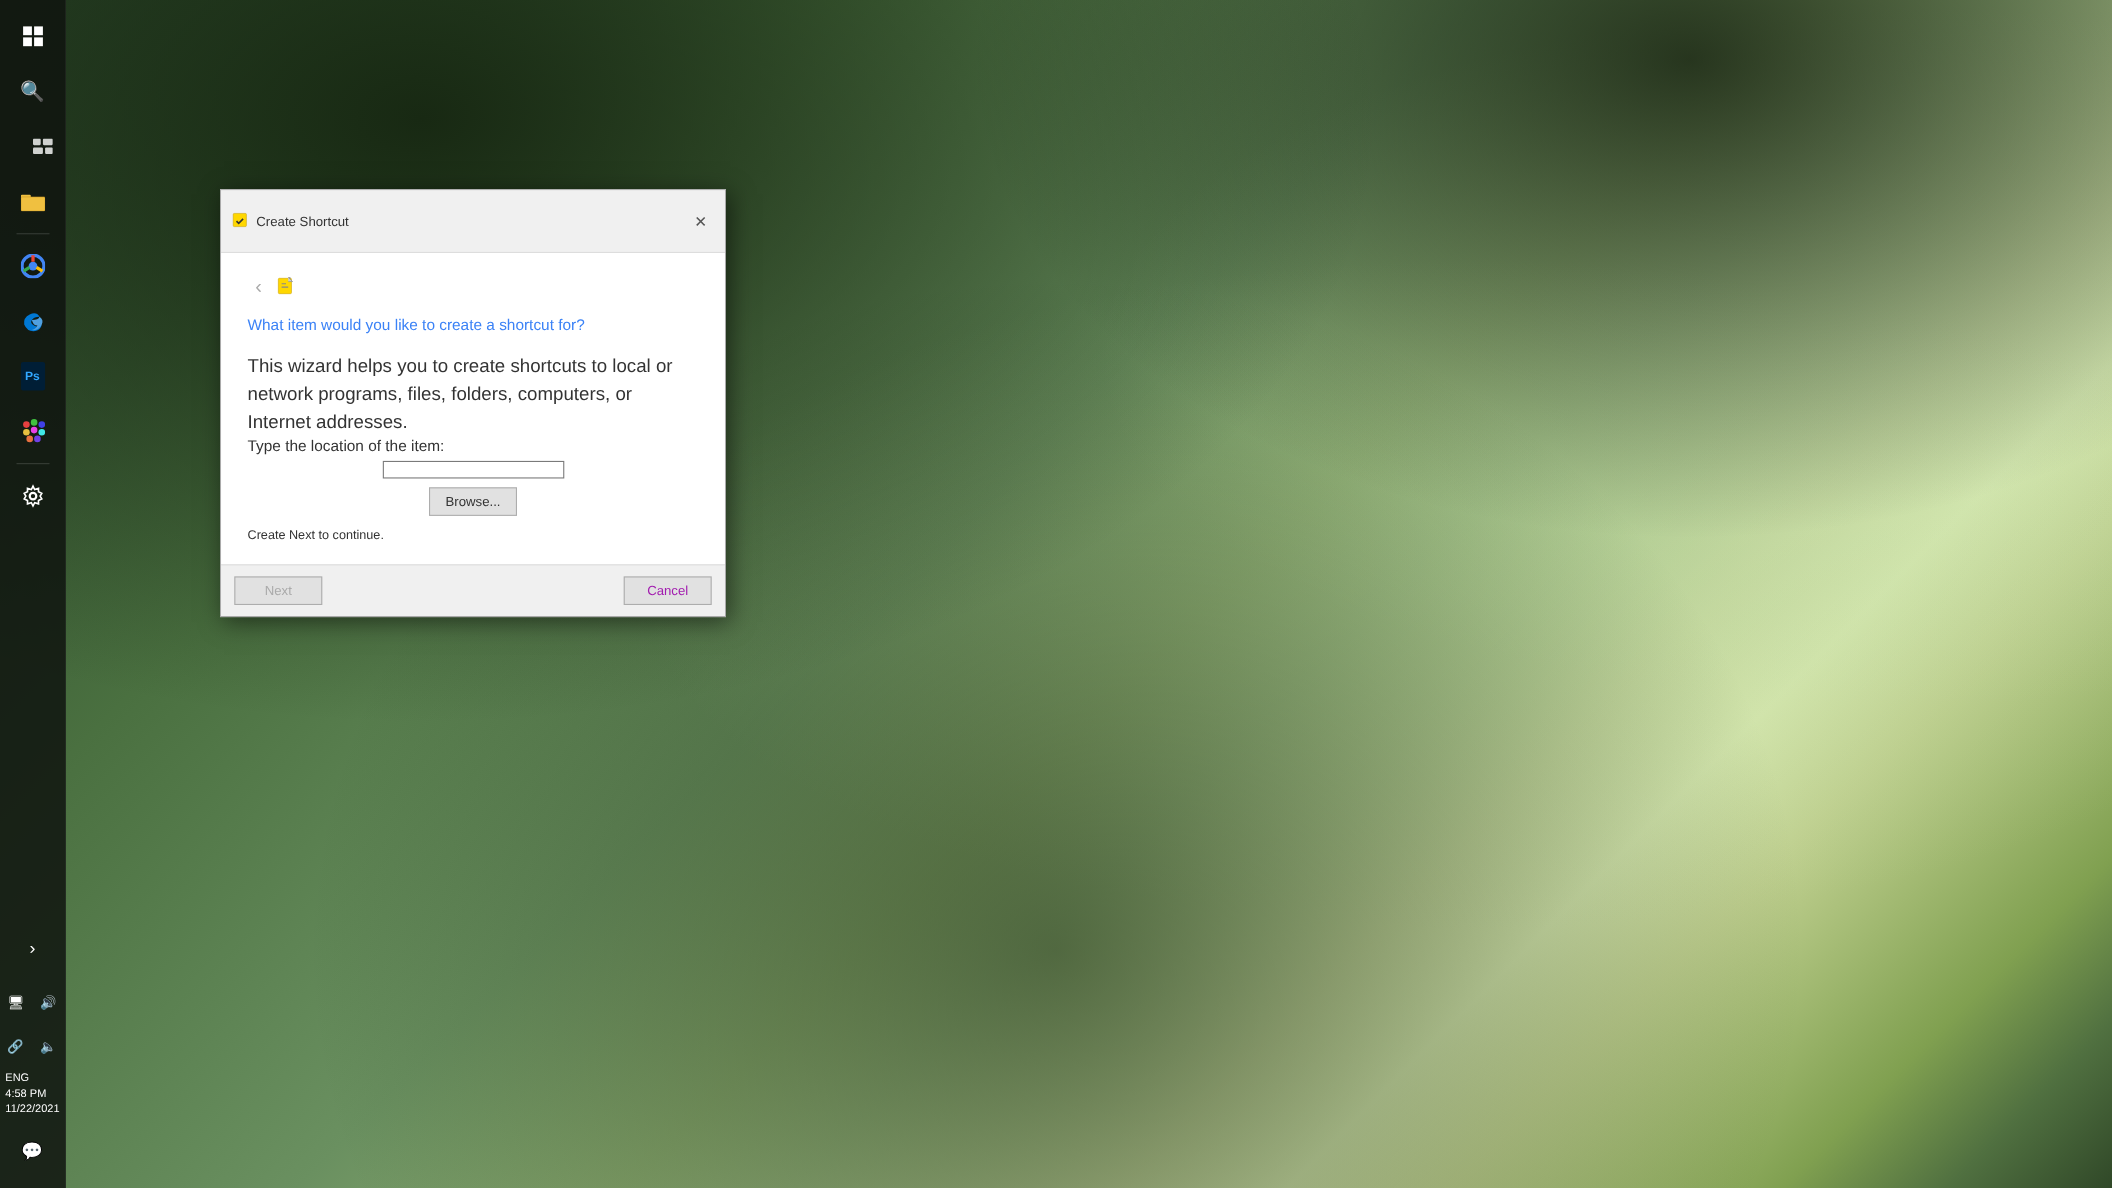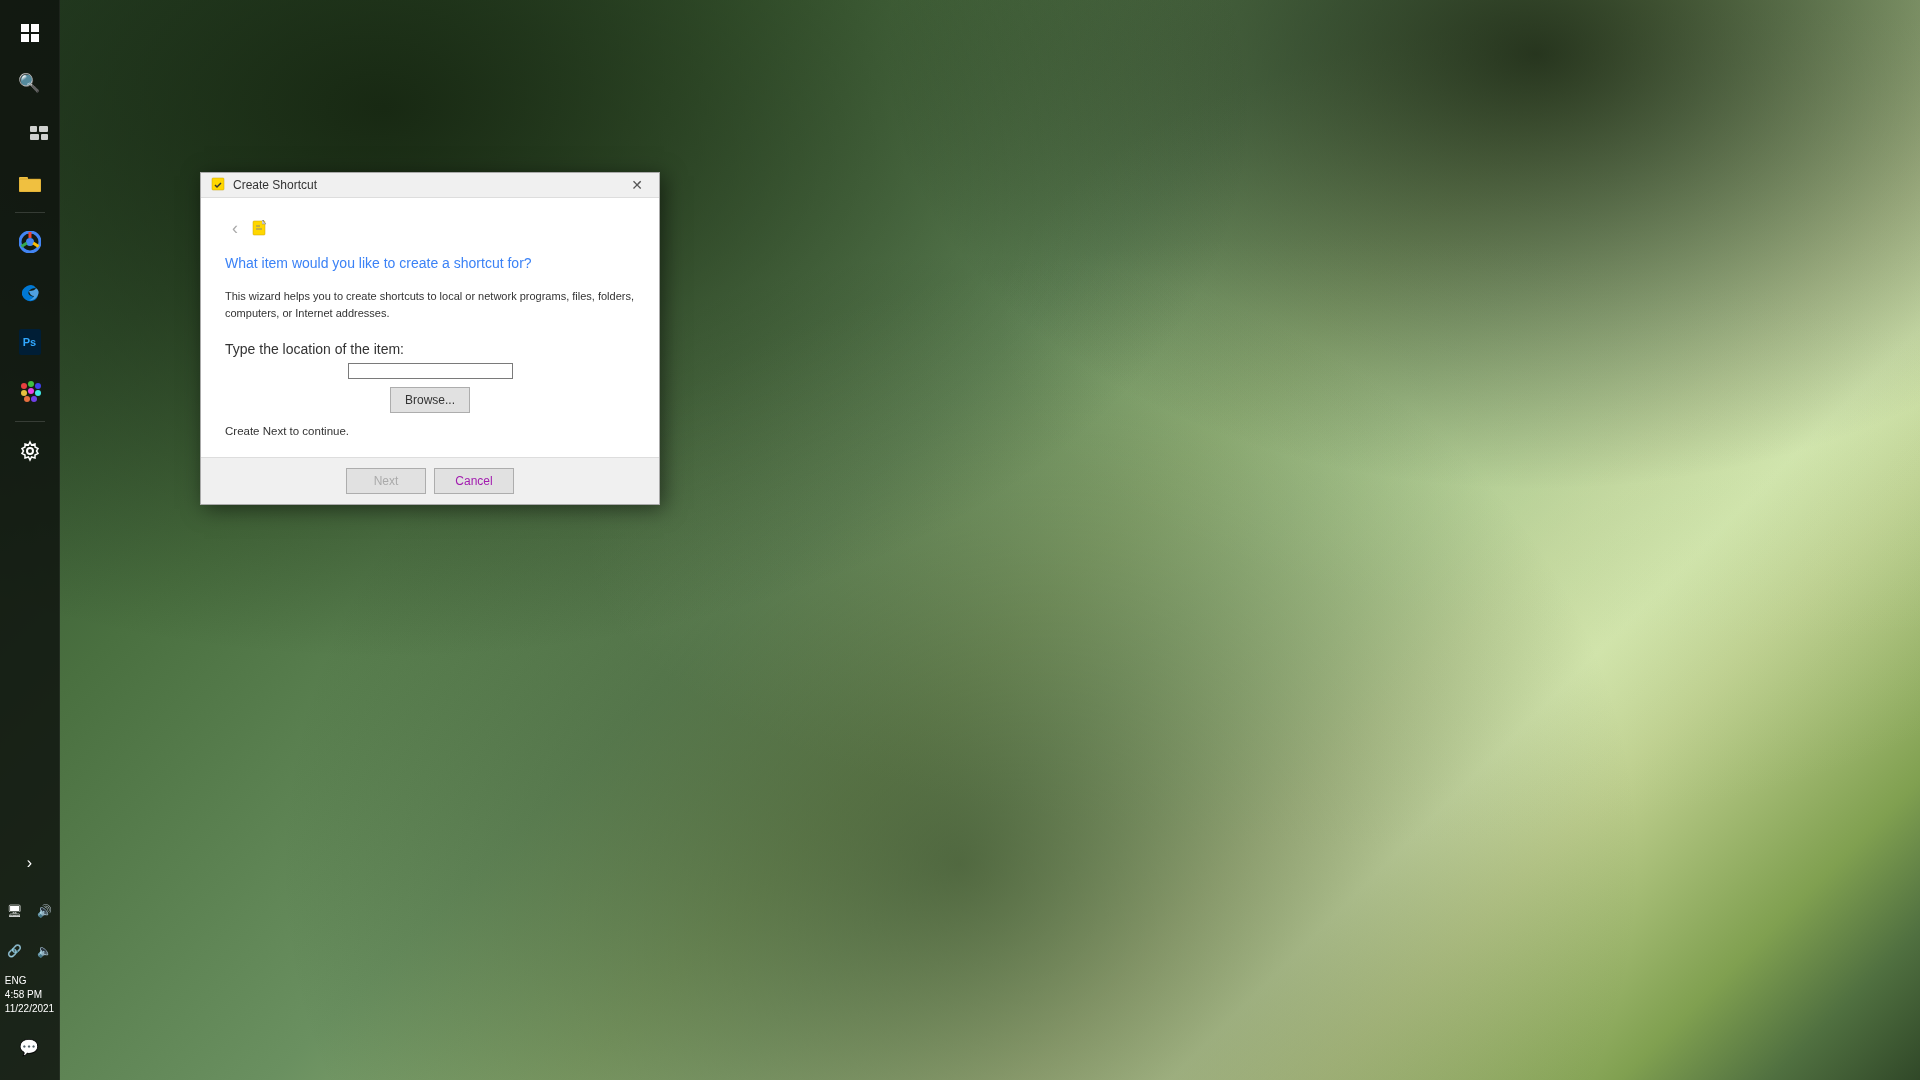--- a/index.html
+++ b/index.html
@@ -135,21 +135,21 @@
       background: #f0f0f0;
       border: 1px solid #aaa;
       box-shadow: 4px 4px 20px rgba(0,0,0,0.5);
       position: absolute;
       top: 172px;
       left: 140px;
     }
 
     .dialog-titlebar {
       background: #f0f0f0;
-      padding: 0 10px;
+      padding: 16px 10px;
       display: flex;
       align-items: center;
       justify-content: space-between;
       border-bottom: 1px solid #ddd;
       user-select: none;
     }
 
     .dialog-title-left {
       display: flex;
       align-items: center;
@@ -217,23 +217,22 @@
 
     .dialog-heading {
       font-size: 14px;
       color: #3b82f6;
       font-weight: normal;
       margin-bottom: 16px;
       line-height: 1.3;
     }
 
     .dialog-description {
-      font-size: 11px;
+      font-size: 17px;
       color: #333;
-      margin-bottom: 20px;
       line-height: 1.5;
     }
 
     .form-label {
       font-size: 14px;
       color: #333;
       margin-bottom: 6px;
       display: block;
     }
 
@@ -269,21 +268,21 @@
     .hint-text {
       font-size: 11.5px;
       color: #333;
       margin-top: 4px;
     }
 
     .dialog-footer {
       background: #f0f0f0;
       padding: 10px 12px;
       display: flex;
-      justify-content: center;
+      justify-content: space-between;
       gap: 8px;
       border-top: 1px solid #ddd;
     }
 
     .footer-btn {
       height: 26px;
       min-width: 80px;
       padding: 0 16px;
       background: #e1e1e1;
       border: 1px solid #adadad;

